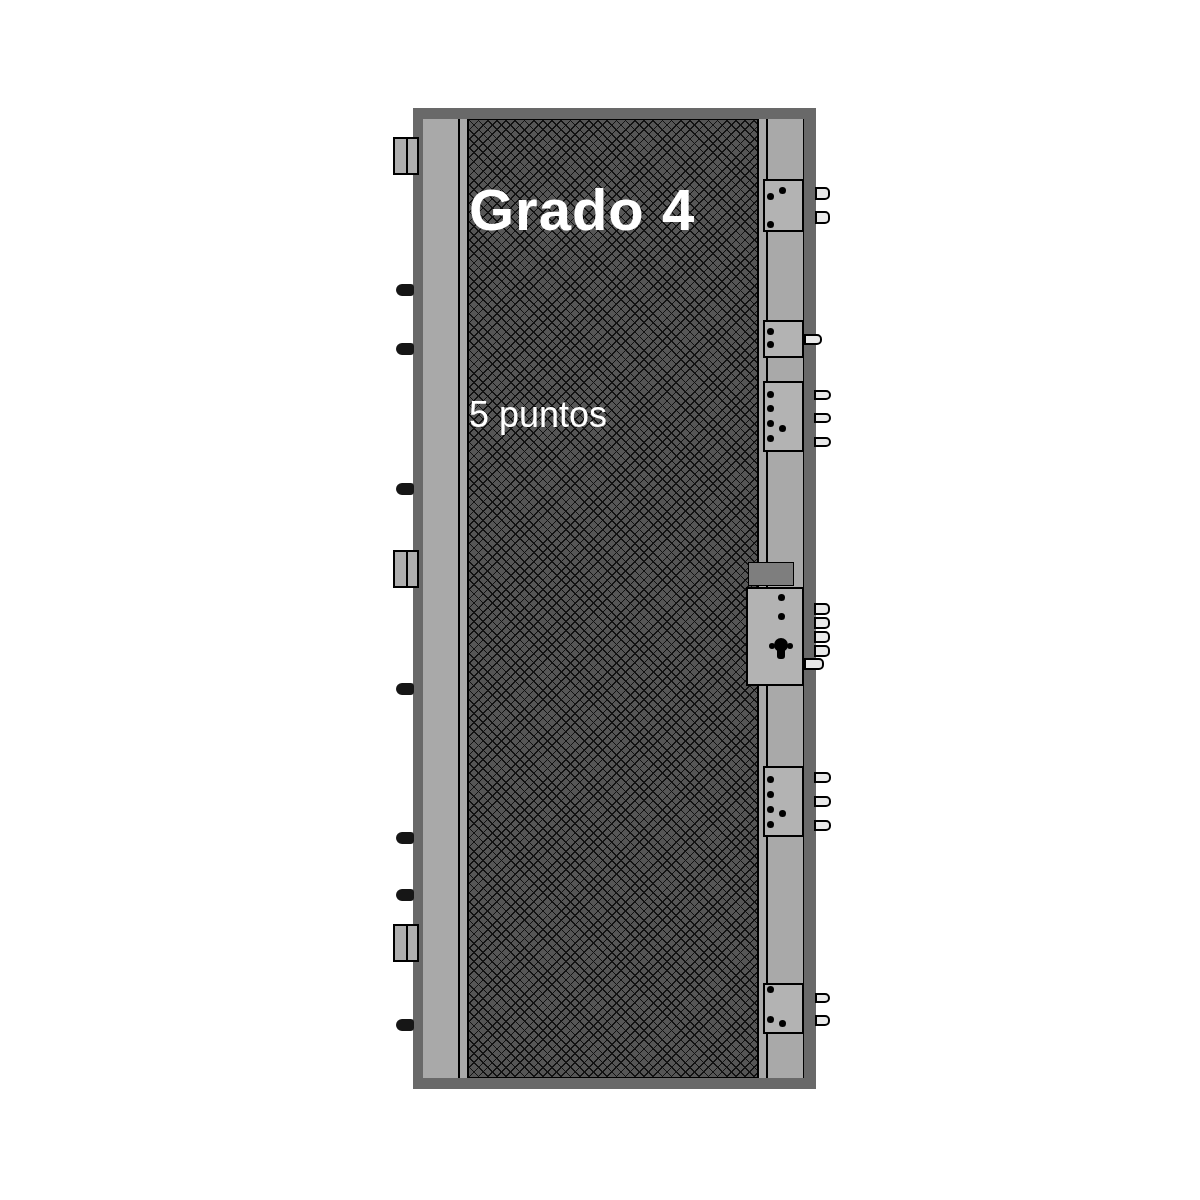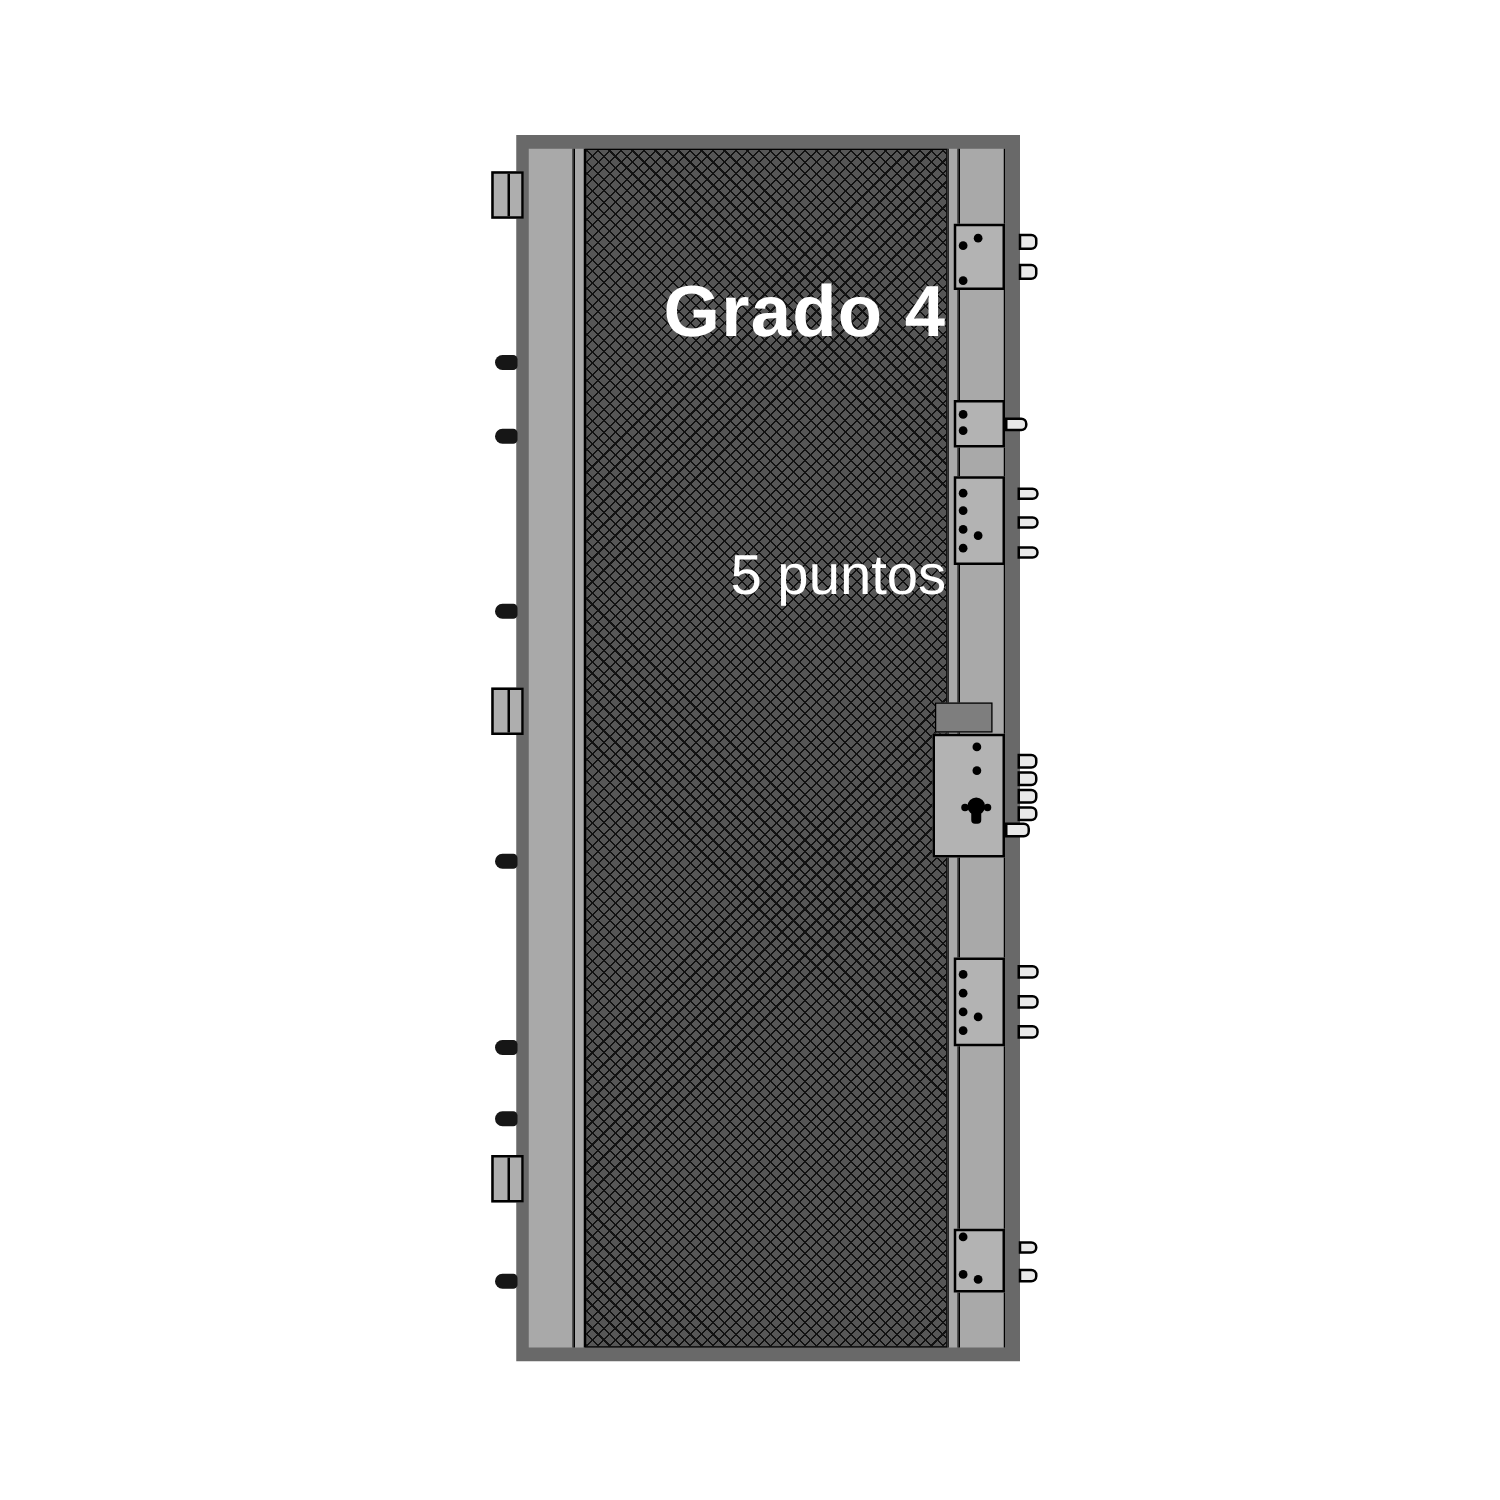--- a/index.html
+++ b/index.html
@@ -19,23 +19,23 @@
     position:absolute;left:55px;top:11px;width:290px;height:959px;
     background-color:var(--hatch-base,#565656);
     background-image:
       repeating-linear-gradient(45deg, var(--hatch-line,#111) 0 1.2px, transparent 1.2px 6.5px),
       repeating-linear-gradient(135deg, var(--hatch-line,#111) 0 1.2px, transparent 1.2px 6.5px);
     border:1px solid var(--outline,#000);
   }
   .right-strip{position:absolute;left:345px;top:11px;width:9px;height:959px;background:var(--panel,#a9a9a9);border-left:1px solid var(--outline,#000);border-right:1px solid var(--outline,#000);}
   .lock-column{position:absolute;left:354px;top:11px;width:37px;height:959px;background:var(--panel,#a9a9a9);border-left:1px solid var(--outline,#000);border-right:1px solid var(--outline,#000);}
 
-  .label{position:absolute;left:0;width:100%;text-align:right;color:var(--text,#fff);line-height:1;margin-top:40px;}
+  .label{position:absolute;left:0;width:100%;text-align:left;color:var(--text,#fff);line-height:1;}
   .label.grade{top:61px;font-size:58px;font-weight:bold;letter-spacing:1px;}
-  .label.points1{top:277px;font-size:45px;font-weight:normal;}
+  .label.points1{top:277px;font-size:36px;font-weight:normal;}
   .label.points2{top:331px;font-size:38px;font-weight:normal;}
 
   
   .hw{position:absolute;}
   .hinge-plate{background:#aeaeae;border:2px solid var(--outline,#000);}
   .hinge-split{position:absolute;left:50%;top:0;width:2px;height:100%;background:var(--outline,#000);}
   .hinge-pin{background:var(--pin,#161616);border-radius:7px 4px 4px 7px;}
   .lock-block{background:var(--block,#b3b3b3);border:2px solid var(--outline,#000);}
   .follower{background:var(--block-dark,#7e7e7e);border:1px solid var(--outline,#000);}
   .bolt{background:var(--bolt,#e9e9e9);border:2px solid var(--outline,#000);border-radius:0 5px 5px 0;}

